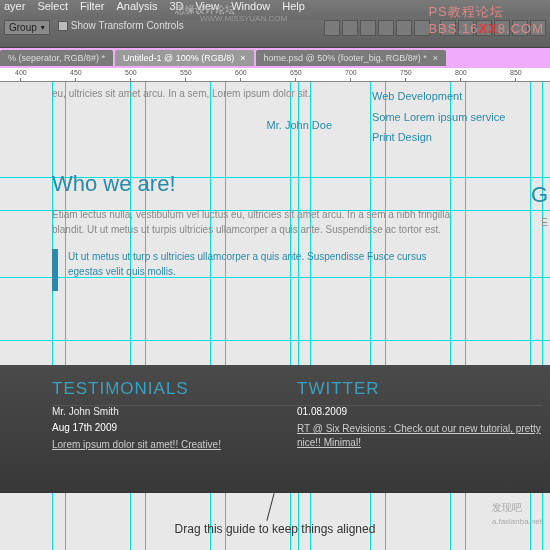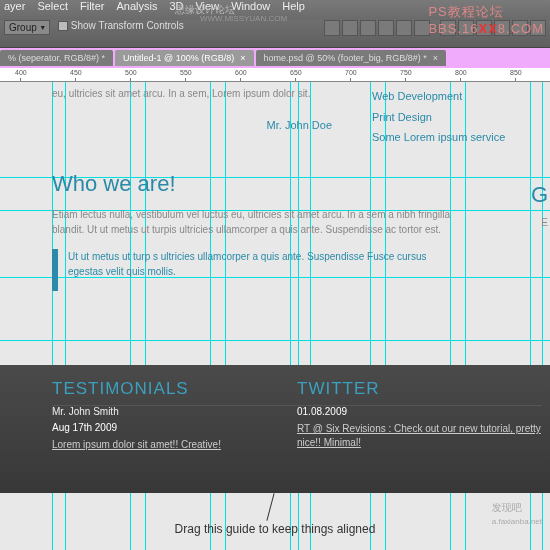--- a/index.html
+++ b/index.html
@@ -143,22 +143,22 @@
   <div class="guide h" style="top:258px"></div>
   <div class="guide h" style="top:283px"></div>
   <div class="guide h" style="top:323px"></div>
 
   <div class="content">
     <div class="toptext">eu, ultricies sit amet arcu. In a sem,
 Lorem ipsum dolor sit.</div>
     <div class="author">Mr. John Doe</div>
     <div class="svcs">
       <div>Web Development</div>
+      <div>Some Lorem ipsum service</div>
       <div>Print Design</div>
-      <div>Some Lorem ipsum service</div>
     </div>
     <div class="who">
       <h2>Who we are!</h2>
       <p>Etiam lectus nulla, vestibulum vel luctus eu, ultricies sit amet arcu. In a sem a nibh fringilla blandit. Ut ut metus ut turpis ultricies ullamcorper a quis ante. Suspendisse ac tortor est.</p>
       <div class="quote">
         <div class="qbar"></div>
         <p>Ut ut metus ut turp s ultricies ullamcorper a quis ante. Suspendisse Fusce cursus egestas velit quis mollis.</p>
       </div>
     </div>
   </div>

